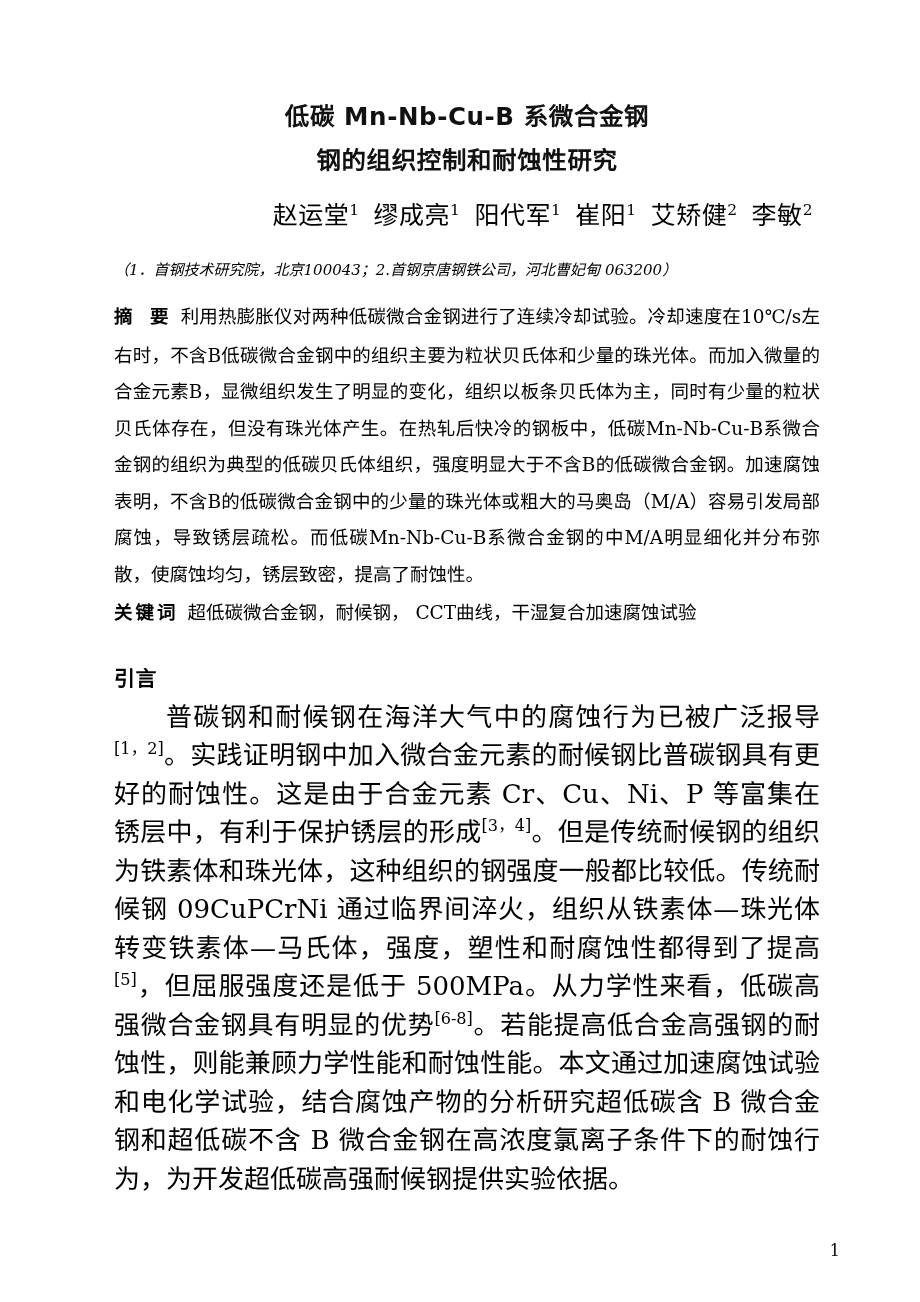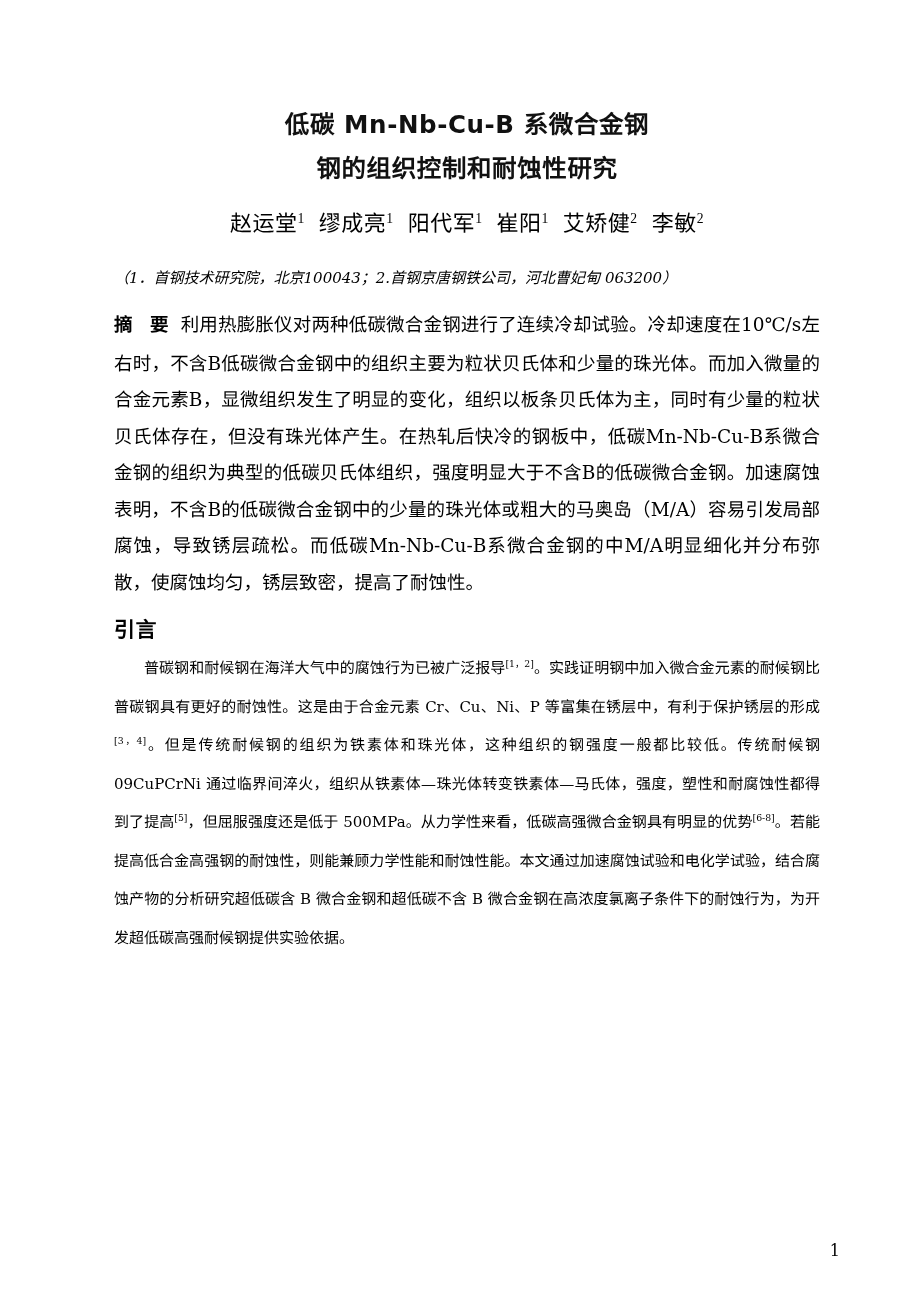--- a/index.html
+++ b/index.html
@@ -19,45 +19,44 @@
     width: 920px;
     height: 1302px;
     background: #ffffff;
     overflow: hidden;
     box-sizing: border-box;
   }
 
   .content {
     position: absolute;
     left: 114px;
-    top: 103px;
+    top: 95px;
     width: 706px;
   }
 
   
   .title-block {
     text-align: center;
   }
 
   .doc-title-line {
     font-family: "DejaVu Sans", "Liberation Sans", sans-serif;
     font-weight: bold;
     font-size: 24.5px;
     line-height: 44px;
     letter-spacing: 0.6px;
     color: #111111;
   }
 
   .authors {
     margin-top: 16px;
-    font-size: 22px;
+    font-size: 25px;
     line-height: 34px;
     letter-spacing: 0.5px;
-    text-align: center;
-    font-family: Liberation Serif, serif;
+    text-align: right;
   }
 
   .authors .au {
     white-space: nowrap;
     margin: 0 7px;
   }
 
   sup {
     font-size: 0.62em;
     vertical-align: super;
@@ -97,27 +96,27 @@
     line-height: 36.5px;
     text-align: left;
   }
 
   
   h2.section-heading {
     font-family: "DejaVu Sans", "Liberation Sans", sans-serif;
     font-weight: bold;
     font-size: 21px;
     line-height: 34px;
-    margin: 12px 0 2px 0;
+    margin: 28px 0 2px 0;
     letter-spacing: 0.5px;
   }
 
   
   p.body-par {
-    font-size: 15px;
+    font-size: 26px;
     line-height: 38.5px;
     margin: 0;
     text-align: justify;
     text-justify: inter-ideograph;
     text-indent: 2em;
   }
 
   
   .page-number {
     position: absolute;
@@ -141,20 +140,23 @@
     </div>
 
     <div class="authors"><span class="au"><span>赵运堂</span><sup>1</sup></span><span class="au"><span>缪成亮</span><sup>1</sup></span><span class="au"><span>阳代军</span><sup>1</sup></span><span class="au"><span>崔阳</span><sup>1</sup></span><span class="au"><span>艾矫健</span><sup>2</sup></span><span class="au"><span>李敏</span><sup>2</sup></span></div>
 
     <div class="affiliation">（1．首钢技术研究院，北京100043；2.首钢京唐钢铁公司，河北曹妃甸 063200）</div>
 
     <div class="abstract">
       <span class="lbl">摘 要</span><span>利用热膨胀仪对两种低碳微合金钢进行了连续冷却试验。冷却速度在10℃/s左右时，不含B低碳微合金钢中的组织主要为粒状贝氏体和少量的珠光体。而加入微量的合金元素B，显微组织发生了明显的变化，组织以板条贝氏体为主，同时有少量的粒状贝氏体存在，但没有珠光体产生。在热轧后快冷的钢板中，低碳Mn-Nb-Cu-B系微合金钢的组织为典型的低碳贝氏体组织，强度明显大于不含B的低碳微合金钢。加速腐蚀表明，不含B的低碳微合金钢中的少量的珠光体或粗大的马奥岛（M/A）容易引发局部腐蚀，导致锈层疏松。而低碳Mn-Nb-Cu-B系微合金钢的中M/A明显细化并分布弥散，使腐蚀均匀，锈层致密，提高了耐蚀性。</span>
     </div>
 
+    <div class="keywords">
+      <span class="lbl">关键词</span><span>超低碳微合金钢，耐候钢， CCT曲线，干湿复合加速腐蚀试验</span>
+    </div>
 
     <div id="sections">
         <h2 class="section-heading">引言</h2>
         <p class="body-par"><span>普碳钢和耐候钢在海洋大气中的腐蚀行为已被广泛报导</span><sup>[1，2]</sup><span>。实践证明钢中加入微合金元素的耐候钢比普碳钢具有更好的耐蚀性。这是由于合金元素 Cr、Cu、Ni、P 等富集在锈层中，有利于保护锈层的形成</span><sup>[3，4]</sup><span>。但是传统耐候钢的组织为铁素体和珠光体，这种组织的钢强度一般都比较低。传统耐候钢 09CuPCrNi 通过临界间淬火，组织从铁素体—珠光体转变铁素体—马氏体，强度，塑性和耐腐蚀性都得到了提高</span><sup>[5]</sup><span>，但屈服强度还是低于 500MPa。从力学性来看，低碳高强微合金钢具有明显的优势</span><sup>[6-8]</sup><span>。若能提高低合金高强钢的耐蚀性，则能兼顾力学性能和耐蚀性能。本文通过加速腐蚀试验和电化学试验，结合腐蚀产物的分析研究超低碳含 B 微合金钢和超低碳不含 B 微合金钢在高浓度氯离子条件下的耐蚀行为，为开发超低碳高强耐候钢提供实验依据。</span></p>
       </div>
 
   </div>
 
   <div class="page-number">1</div>
 

